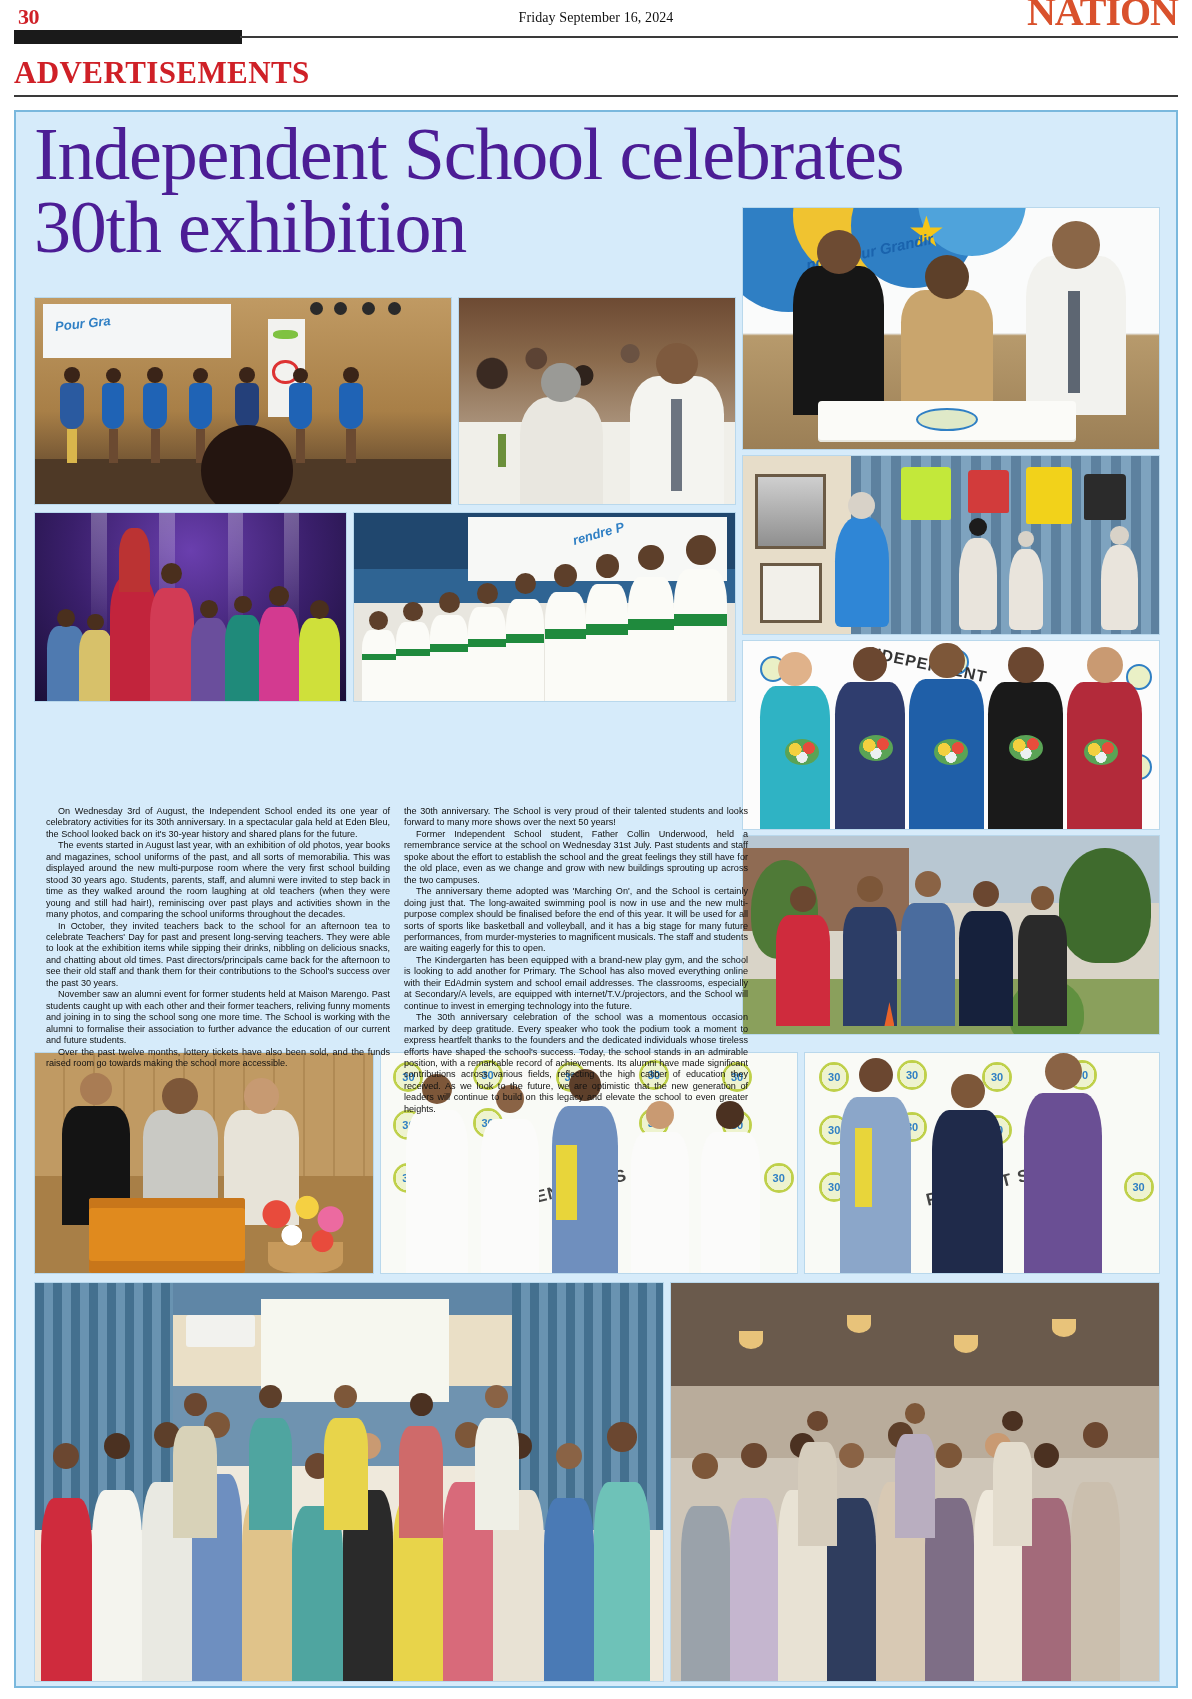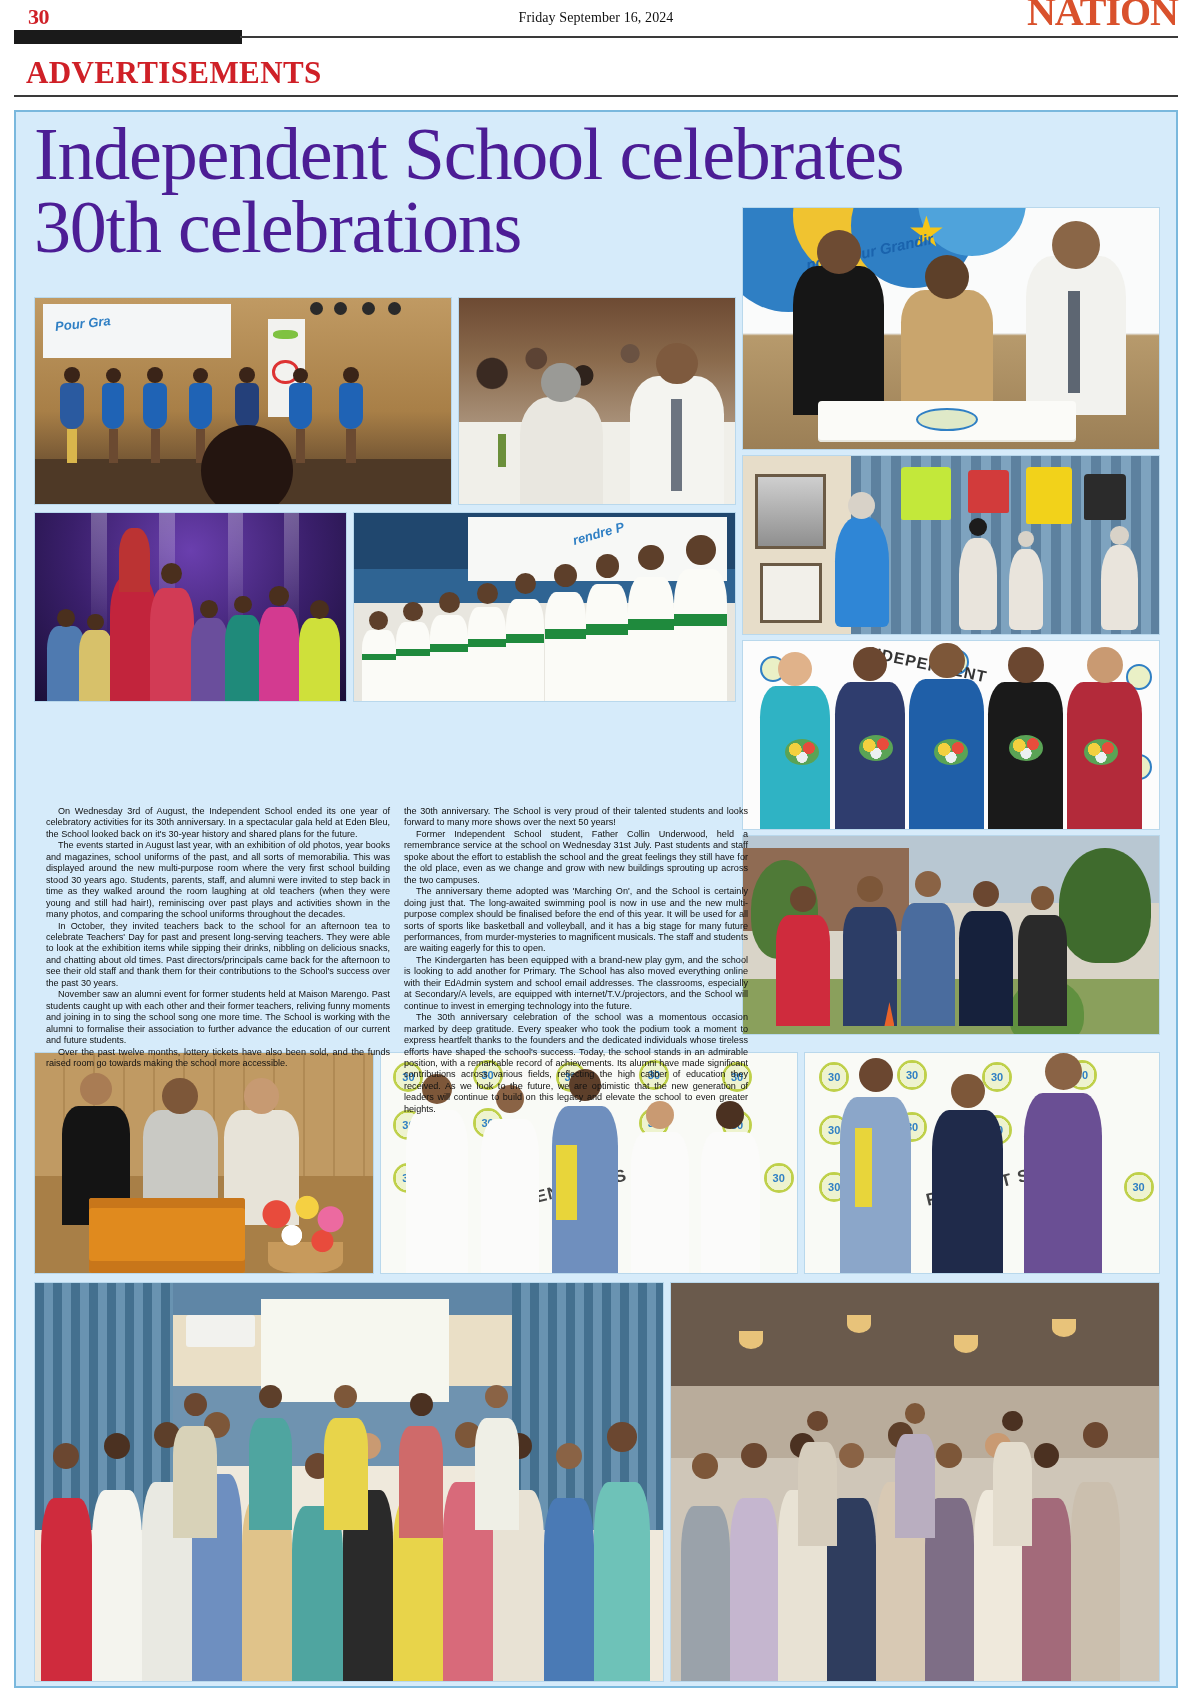--- a/index.html
+++ b/index.html
@@ -7,21 +7,21 @@
     width: 1192px; height: 1699px;
     background: #ffffff;
     font-family: "Liberation Sans", sans-serif;
     overflow: hidden;
   }
   .page { position: relative; width: 1192px; height: 1699px; background:#fff; }
 
   
   .masthead { position: relative; height: 46px; }
   .folio {
-    position: absolute; left: 28px; top: 4px;
+    position: absolute; left: 18px; top: 4px;
     font-family: "Liberation Serif", serif; font-weight: 700;
     font-size: 22px; color: #cf2027; letter-spacing: -0.5px; text-align: right;
   }
   .issue-date {
     position: absolute; left: 0; right: 0; top: 10px;
     text-align: center; font-family: "Liberation Serif", serif;
     font-size: 14px; color: #111; letter-spacing: 0.1px;
   }
   .nation-logo {
     position: absolute; right: 14px; top: -8px;
@@ -36,21 +36,21 @@
   }
   .rule-top {
     position:absolute; left:240px; right:14px; top:36px;
     height:2px; background:#3a3a3a;
   }
 
   
   .section-head {
     position: absolute; left: 14px; top: 55px;
     font-family: "Liberation Serif", serif; font-weight: 700;
-    font-size: 31px; color: #cf2027; letter-spacing: 0.4px; margin-left: 12px;
+    font-size: 31px; color: #cf2027; letter-spacing: 0.4px;
   }
   .rule-sec {
     position:absolute; left:14px; right:14px; top:95px;
     height:2px; background:#3a3a3a;
   }
 
   
   .advert {
     position: absolute; left: 14px; top: 110px;
     width: 1164px; height: 1578px;
@@ -239,21 +239,21 @@
   <div class="black-bar"></div>
   <div class="rule-top"></div>
 
   <div class="section-head">ADVERTISEMENTS</div>
   <div class="rule-sec"></div>
 
   <div class="advert">
 
     <div class="headline">
       <span class="l1">Independent School celebrates</span>
-      <span class="l2">30th celebrations</span>
+      <span class="l2">30th exhibition</span>
     </div>
 
     <div class="photo" style="left:18px; top:185px; width:418px; height:208px;">
       <div class="scene s-dance">
         <div class="screen">
             <div class="txt">Pour Gra</div>
           </div>
         <div class="banner">
             <div class="gl"></div>
             <div class="ring"></div>

